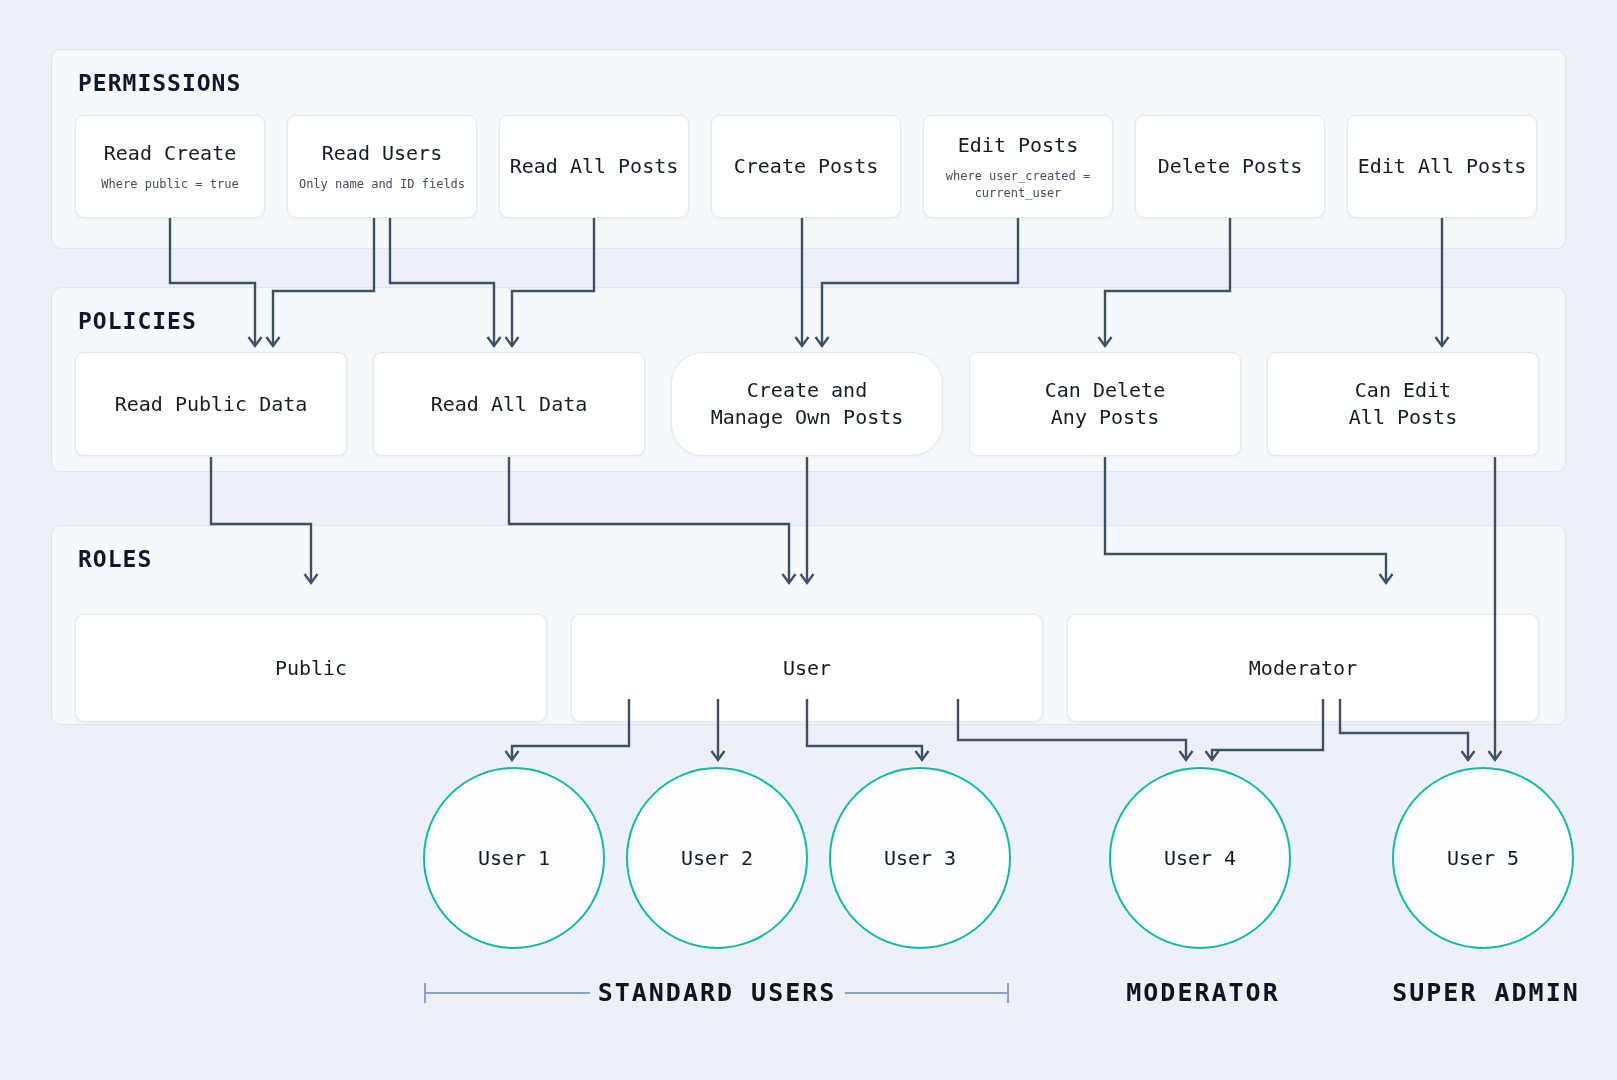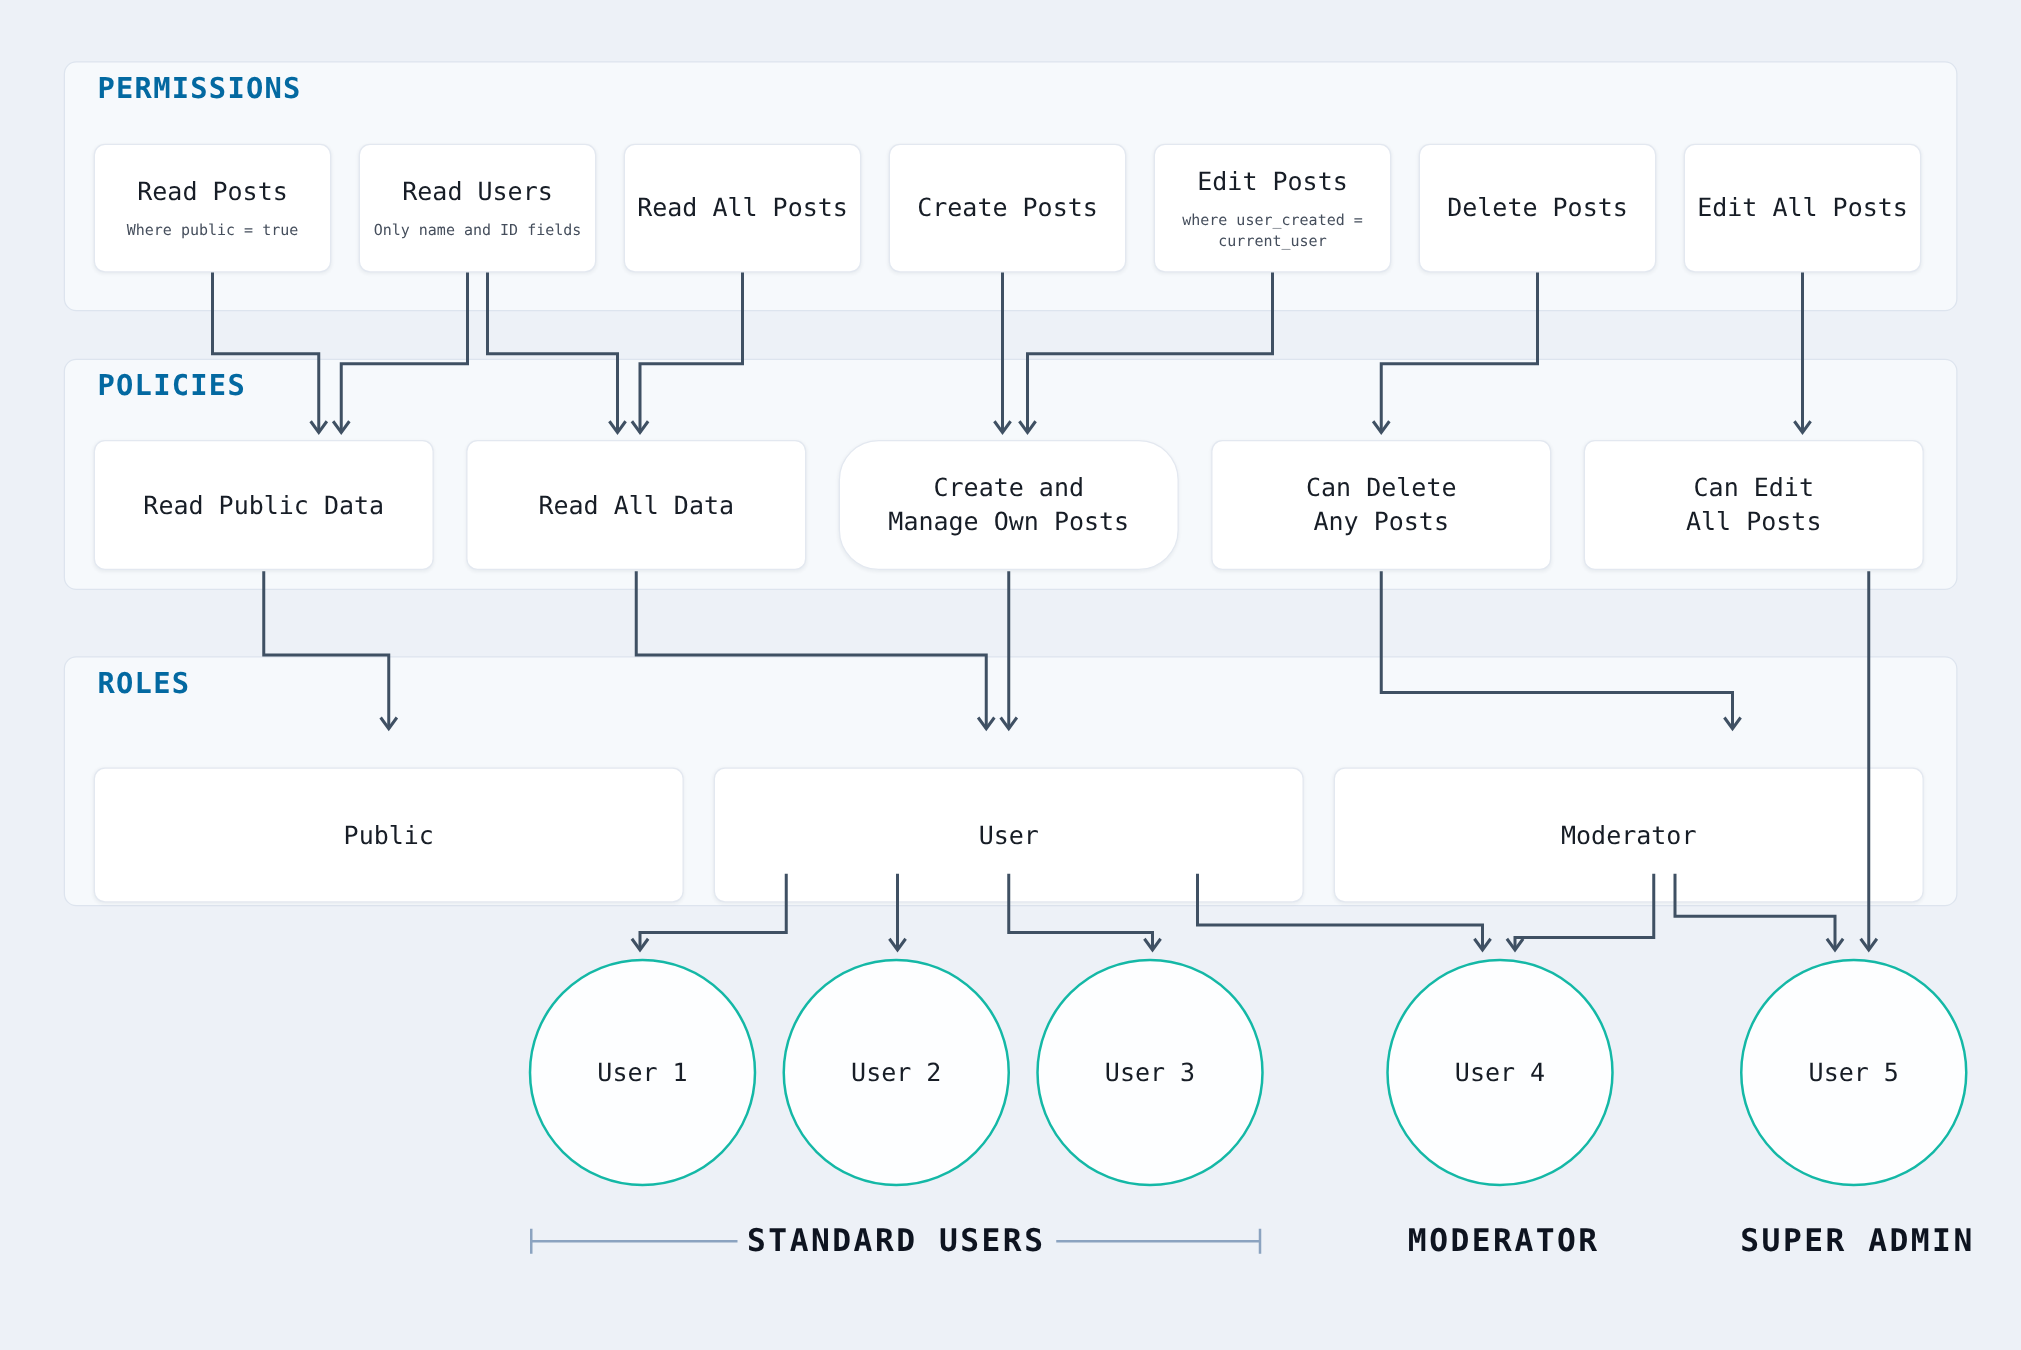--- a/index.html
+++ b/index.html
@@ -8,22 +8,22 @@
     background:#edf1f7;
     font-family:"DejaVu Sans Mono","Liberation Mono",monospace;
     color:#1b212b;
   }
   .section{
     position:absolute;left:51px;width:1515px;
     background:#f6f9fc;border:1px solid #dde4ee;border-radius:10px;
     box-sizing:border-box;
   }
   .section-title{
-    position:absolute;left:26px;top:8px;
-    font-size:23px;font-weight:bold;letter-spacing:1px;color:#0369a1;
+    position:absolute;left:26px;top:20px;
+    font-size:23px;font-weight:bold;letter-spacing:1px;color:#0f172a;
     white-space:nowrap;
   }
   .node{
     position:absolute;box-sizing:border-box;
     background:#ffffff;border:1px solid #e3e8f0;border-radius:9px;
     box-shadow:0 1px 3px rgba(22,32,51,0.06);
     display:flex;flex-direction:column;align-items:center;justify-content:center;
     text-align:center;
   }
   .node .t{
@@ -54,21 +54,21 @@
 </style>
 </head>
 <body>
 
 <div class="canvas">
 
   <div class="section z1" style="top:49px;height:200px;">
     <div class="section-title">PERMISSIONS</div>
   </div>
   <div class="node z2 perm" style="left:75px;">
-    <div class="t">Read Posts</div>
+    <div class="t">Read Create</div>
     <div class="sub">Where public = true</div>
   </div>
   <div class="node z2 perm" style="left:287px;">
     <div class="t">Read Users</div>
     <div class="sub">Only name and ID fields</div>
   </div>
   <div class="node z2 perm" style="left:499px;">
     <div class="t">Read All Posts</div>
   </div>
   <div class="node z2 perm" style="left:711px;">

